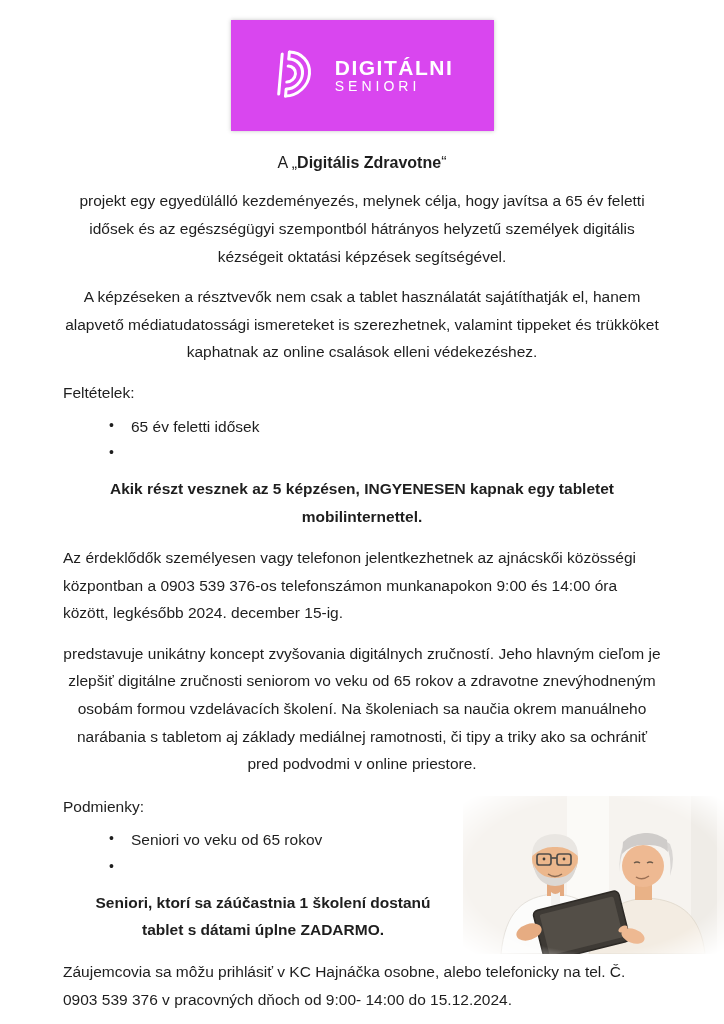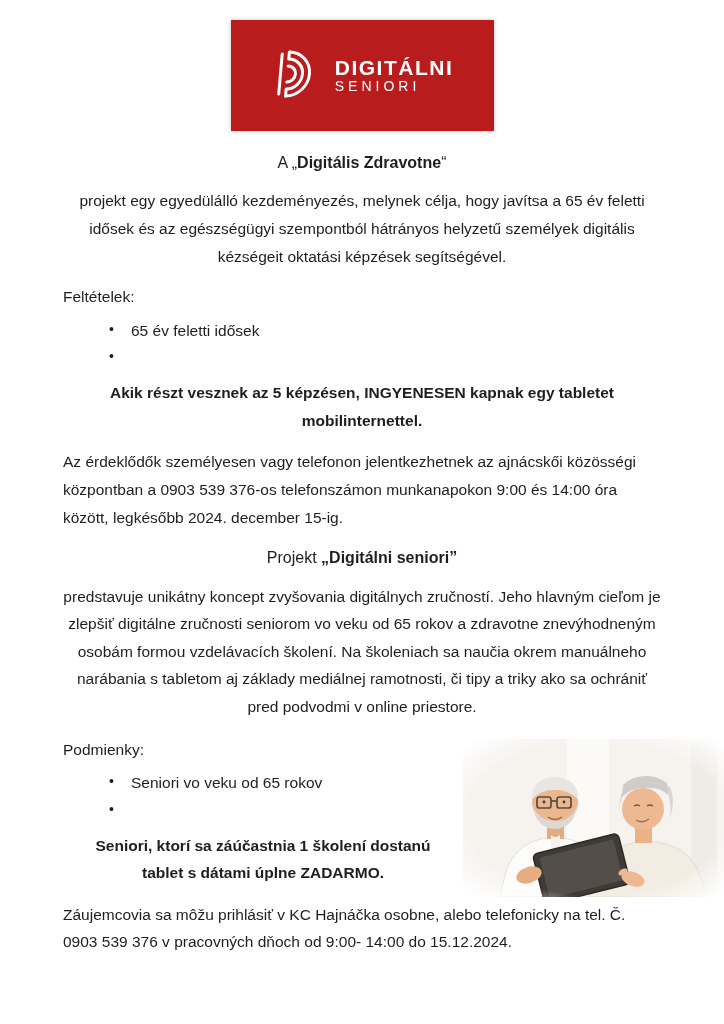--- a/index.html
+++ b/index.html
@@ -18,21 +18,21 @@
     overflow: hidden;
   }
   .doc {
     padding: 0 63px;
   }
   
   .logo-banner {
     width: 263px;
     height: 111px;
     margin: 20px auto 18px auto;
-    background: #b91c1c;
+    background: #d946ef;
     box-shadow: 0 0 4px rgba(120, 120, 120, 0.45);
     display: flex;
     align-items: center;
     justify-content: center;
     gap: 12px;
   }
   .logo-mark { flex: 0 0 auto; }
   .logo-wordmark { color: #ffffff; line-height: 1.05; }
   .logo-line1 {
     font-size: 21px;
@@ -112,37 +112,37 @@
       <div class="logo-line1">DIGITÁLNI</div>
       <div class="logo-line2">SENIORI</div>
     </span>
   </div>
 
   <div class="doc">
 
     <div class="txt heading"><span>A „</span><span class="bold">Digitális Zdravotne</span><span>“</span></div>
 
     <p class="txt center para">projekt egy egyedülálló kezdeményezés, melynek célja, hogy javítsa a 65 év feletti idősek és az egészségügyi szempontból hátrányos helyzetű személyek digitális kézségeit oktatási képzések segítségével.</p>
+    <p class="txt center para">A képzéseken a résztvevők nem csak a tablet használatát sajátíthatják el, hanem alapvető médiatudatossági ismereteket is szerezhetnek, valamint tippeket és trükköket kaphatnak az online csalások elleni védekezéshez.</p>
 
     <p class="txt left section-label">Feltételek:</p>
     <ul class="txt blist">
       <li>
         <span class="bullet">•</span>
         <span>65 év feletti idősek</span>
       </li>
       <li>
         <span class="bullet">•</span>
       </li>
     </ul>
 
     <p class="txt highlight">Akik részt vesznek az 5 képzésen, INGYENESEN kapnak egy tabletet mobilinternettel.</p>
 
     <p class="txt left para">Az érdeklődők személyesen vagy telefonon jelentkezhetnek az ajnácskői közösségi központban a 0903 539 376-os telefonszámon munkanapokon 9:00 és 14:00 óra között, legkésőbb 2024. december 15-ig.</p>
 
-    <div class="txt heading"><span>Projekt </span><span class="bold">„Digitálni seniori”</span><span></span></div>
 
     <p class="txt center para">predstavuje unikátny koncept zvyšovania digitálnych zručností. Jeho hlavným cieľom je zlepšiť digitálne zručnosti seniorom vo veku od 65 rokov a zdravotne znevýhodneným osobám formou vzdelávacích školení. Na školeniach sa naučia okrem manuálneho narábania s tabletom aj základy mediálnej ramotnosti, či tipy a triky ako sa ochrániť pred podvodmi v online priestore.</p>
 
     <div class="columns">
       <div class="col-left">
         <p class="txt left section-label">Podmienky:</p>
         <ul class="txt blist">
           <li>
             <span class="bullet">•</span>
             <span>Seniori vo veku od 65 rokov</span>

